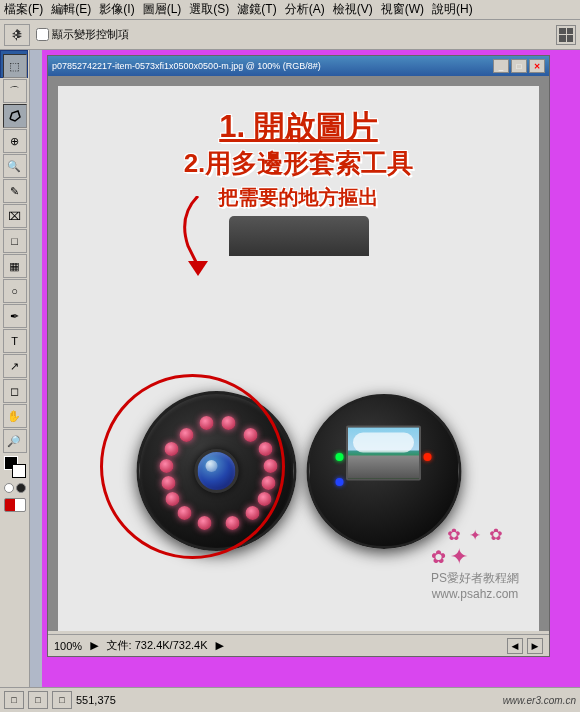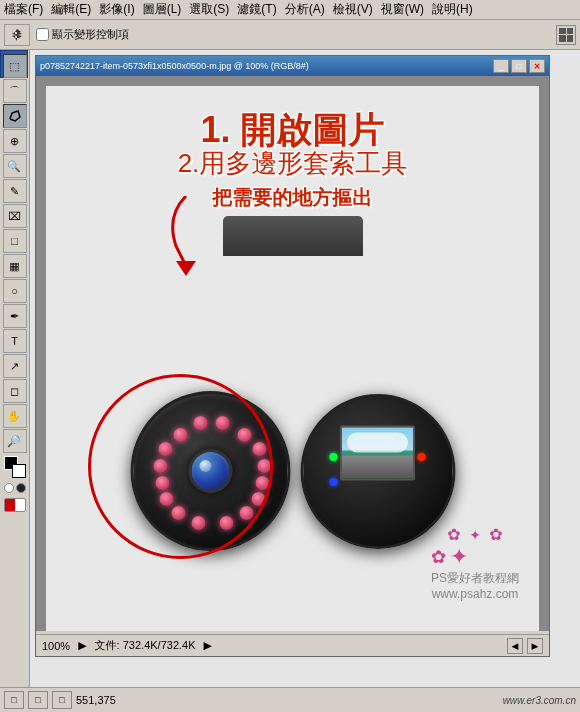--- a/index.html
+++ b/index.html
@@ -96,23 +96,24 @@
       border: 1px inset #888;
     }
     .tool-btn svg {
       width: 14px;
       height: 14px;
     }
 
     
     .canvas-area {
       flex: 1;
-      background: #e5e5e5;
+      background: #d946ef;
       overflow: hidden;
       position: relative;
+      margin-left: 12px;
     }
 
     
     .ps-window {
       position: absolute;
       top: 5px;
       left: 5px;
       right: 30px;
       bottom: 30px;
       background: #d4d0c8;
@@ -173,35 +174,36 @@
       position: relative;
       background: #e8e8e8;
     }
 
     
     .text-overlay-1 {
       position: absolute;
       top: 20px;
       left: 50%;
       transform: translateX(-50%);
-      font-size: 36px;
+      font-size: 31px;
       font-weight: bold;
       color: #cc2200;
       text-shadow: 2px 2px 0 #fff, -1px -1px 0 #fff, 1px -1px 0 #fff, -1px 1px 0 #fff;
       white-space: nowrap;
       z-index: 10;
       font-family: "Microsoft JhengHei", Arial, sans-serif;
+      text-decoration: underline;
     }
     .text-overlay-2 {
       position: absolute;
       top: 60px;
       left: 50%;
       transform: translateX(-50%);
       font-size: 26px;
-      font-weight: normal;
+      font-weight: bold;
       color: #cc2200;
       text-shadow: 2px 2px 0 #fff, -1px -1px 0 #fff, 1px -1px 0 #fff, -1px 1px 0 #fff;
       white-space: nowrap;
       z-index: 10;
       font-family: "Microsoft JhengHei", Arial, sans-serif;
     }
     .text-overlay-3 {
       position: absolute;
       top: 98px;
       left: 50%;

